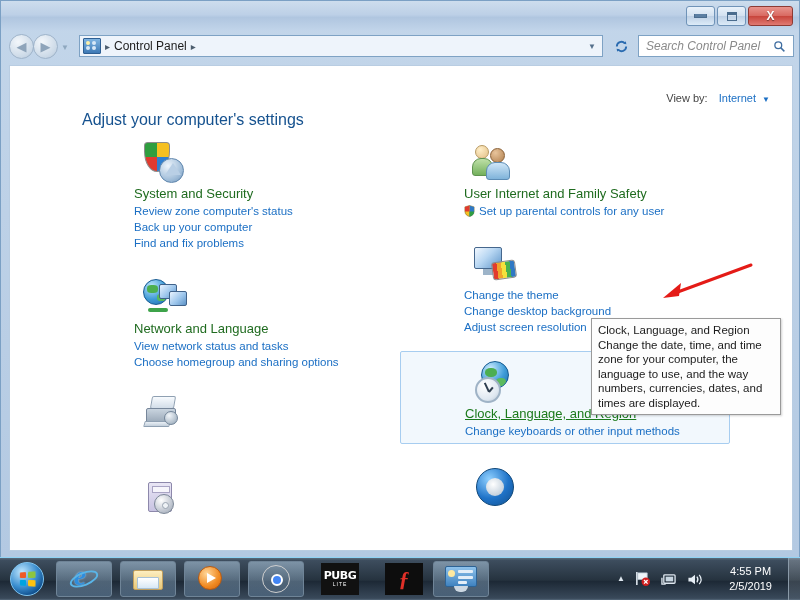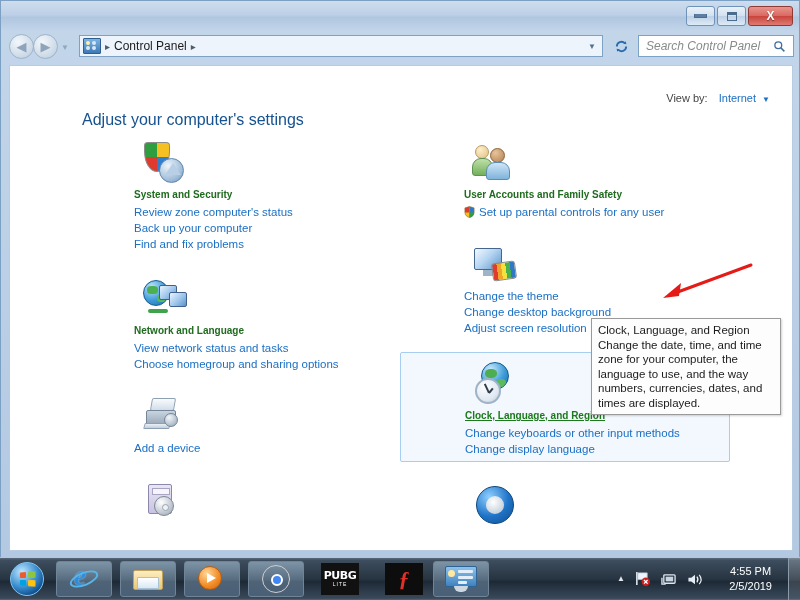--- a/index.html
+++ b/index.html
@@ -87,21 +87,21 @@
   #viewby .vval{color:#1b6fc4;margin-left:8px;}
   #viewby .vcaret{color:#1b6fc4;font-size:8px;margin-left:3px;}
 
   .col{position:absolute;top:66px;width:330px;}
   #colL{left:60px;}
   #colR{left:390px;}
 
   .cat{position:relative;min-height:72px;margin-bottom:12px;padding:4px 6px 4px 64px;box-sizing:border-box;}
   .cat.hl{border:1px solid #a7cdf0;background:#f2f8fd;border-radius:2px;}
   .cicon{position:absolute;left:8px;top:4px;width:48px;height:48px;}
-  .ctitle{font-size:10px;color:#1f6b1f;line-height:18px;display:inline-block;font-weight:bold;}
+  .ctitle{font-size:13px;color:#1f6b1f;line-height:18px;display:inline-block;}
   .cat.hl .ctitle{color:#1c7a1c;text-decoration:underline;}
   .clink{font-size:11.5px;color:#1b6fc4;line-height:16px;display:block;}
   .clink .shield{display:inline-block;width:11px;height:12px;margin-right:4px;vertical-align:-2px;}
 
   
   .ic{position:relative;width:48px;height:48px;}
   
   .shieldbig{position:absolute;left:2px;top:2px;width:26px;height:30px;
     background:conic-gradient(from 180deg at 50% 50%,#e03a2f 0deg 90deg,#2f9e3f 90deg 180deg,#f5c021 180deg 270deg,#2f7fd0 270deg 360deg);
     border-radius:4px 4px 14px 14px/4px 4px 22px 22px;border:1px solid #8c8c8c;box-sizing:border-box;}
@@ -329,42 +329,41 @@
           <a class="clink">Choose homegroup and sharing options</a>
         </div>
 
         <div class="cat">
           <div class="cicon ic">
             <span class="ptop"></span>
               <span class="pbody"></span>
               <span class="ptray"></span>
               <span class="pdial"></span>
           </div>
-          <a class="clink">Add a device</a>
         </div>
 
         <div class="cat">
           <div class="cicon ic">
             <span class="pkg"></span>
               <span class="cd"></span>
           </div>
 
         </div>
       </div>
 
       <div class="col" id="colR">
 
         <div class="cat">
           <div class="cicon ic">
             <span class="phead h1"></span>
               <span class="pbodyu b1"></span>
             <span class="phead h2"></span>
               <span class="pbodyu b2"></span>
           </div>
-          <a class="ctitle">User Accounts and Family Safety</a>
+          <a class="ctitle">User Internet and Family Safety</a>
           <a class="clink">
             <svg class="shield" viewBox="0 0 12 13">
               <path d="M6 .5 11 2v5c0 3-2.5 5-5 5.5C3.5 12 1 10 1 7V2z" fill="#f5c021" stroke="#7b6a33" stroke-width=".6"></path>
               <path d="M6 .5 11 2v5c0 3-2.5 5-5 5.5z" fill="#2f78c4"></path>
               <path d="M1 2 6 .5V7H1z" fill="#e03a2f"></path>
               <path d="M6 7h5c0 3-2.5 5-5 5.5z" fill="#2f9e3f"></path>
             </svg><span>Set up parental controls for any user</span>
           </a>
         </div>
 
@@ -382,21 +381,20 @@
         <div class="cat hl">
           <div class="cicon ic">
             <span class="cglobe"></span>
             <span class="clock">
                 <i class="hand hh"></i>
                 <i class="hand hm"></i>
               </span>
           </div>
           <a class="ctitle">Clock, Language, and Region</a>
           <a class="clink">Change keyboards or other input methods</a>
-          <a class="clink">Change display language</a>
         </div>
 
         <div class="cat">
           <div class="cicon ic">
             <span class="eoa"></span>
           </div>
 
         </div>
       </div>
 

